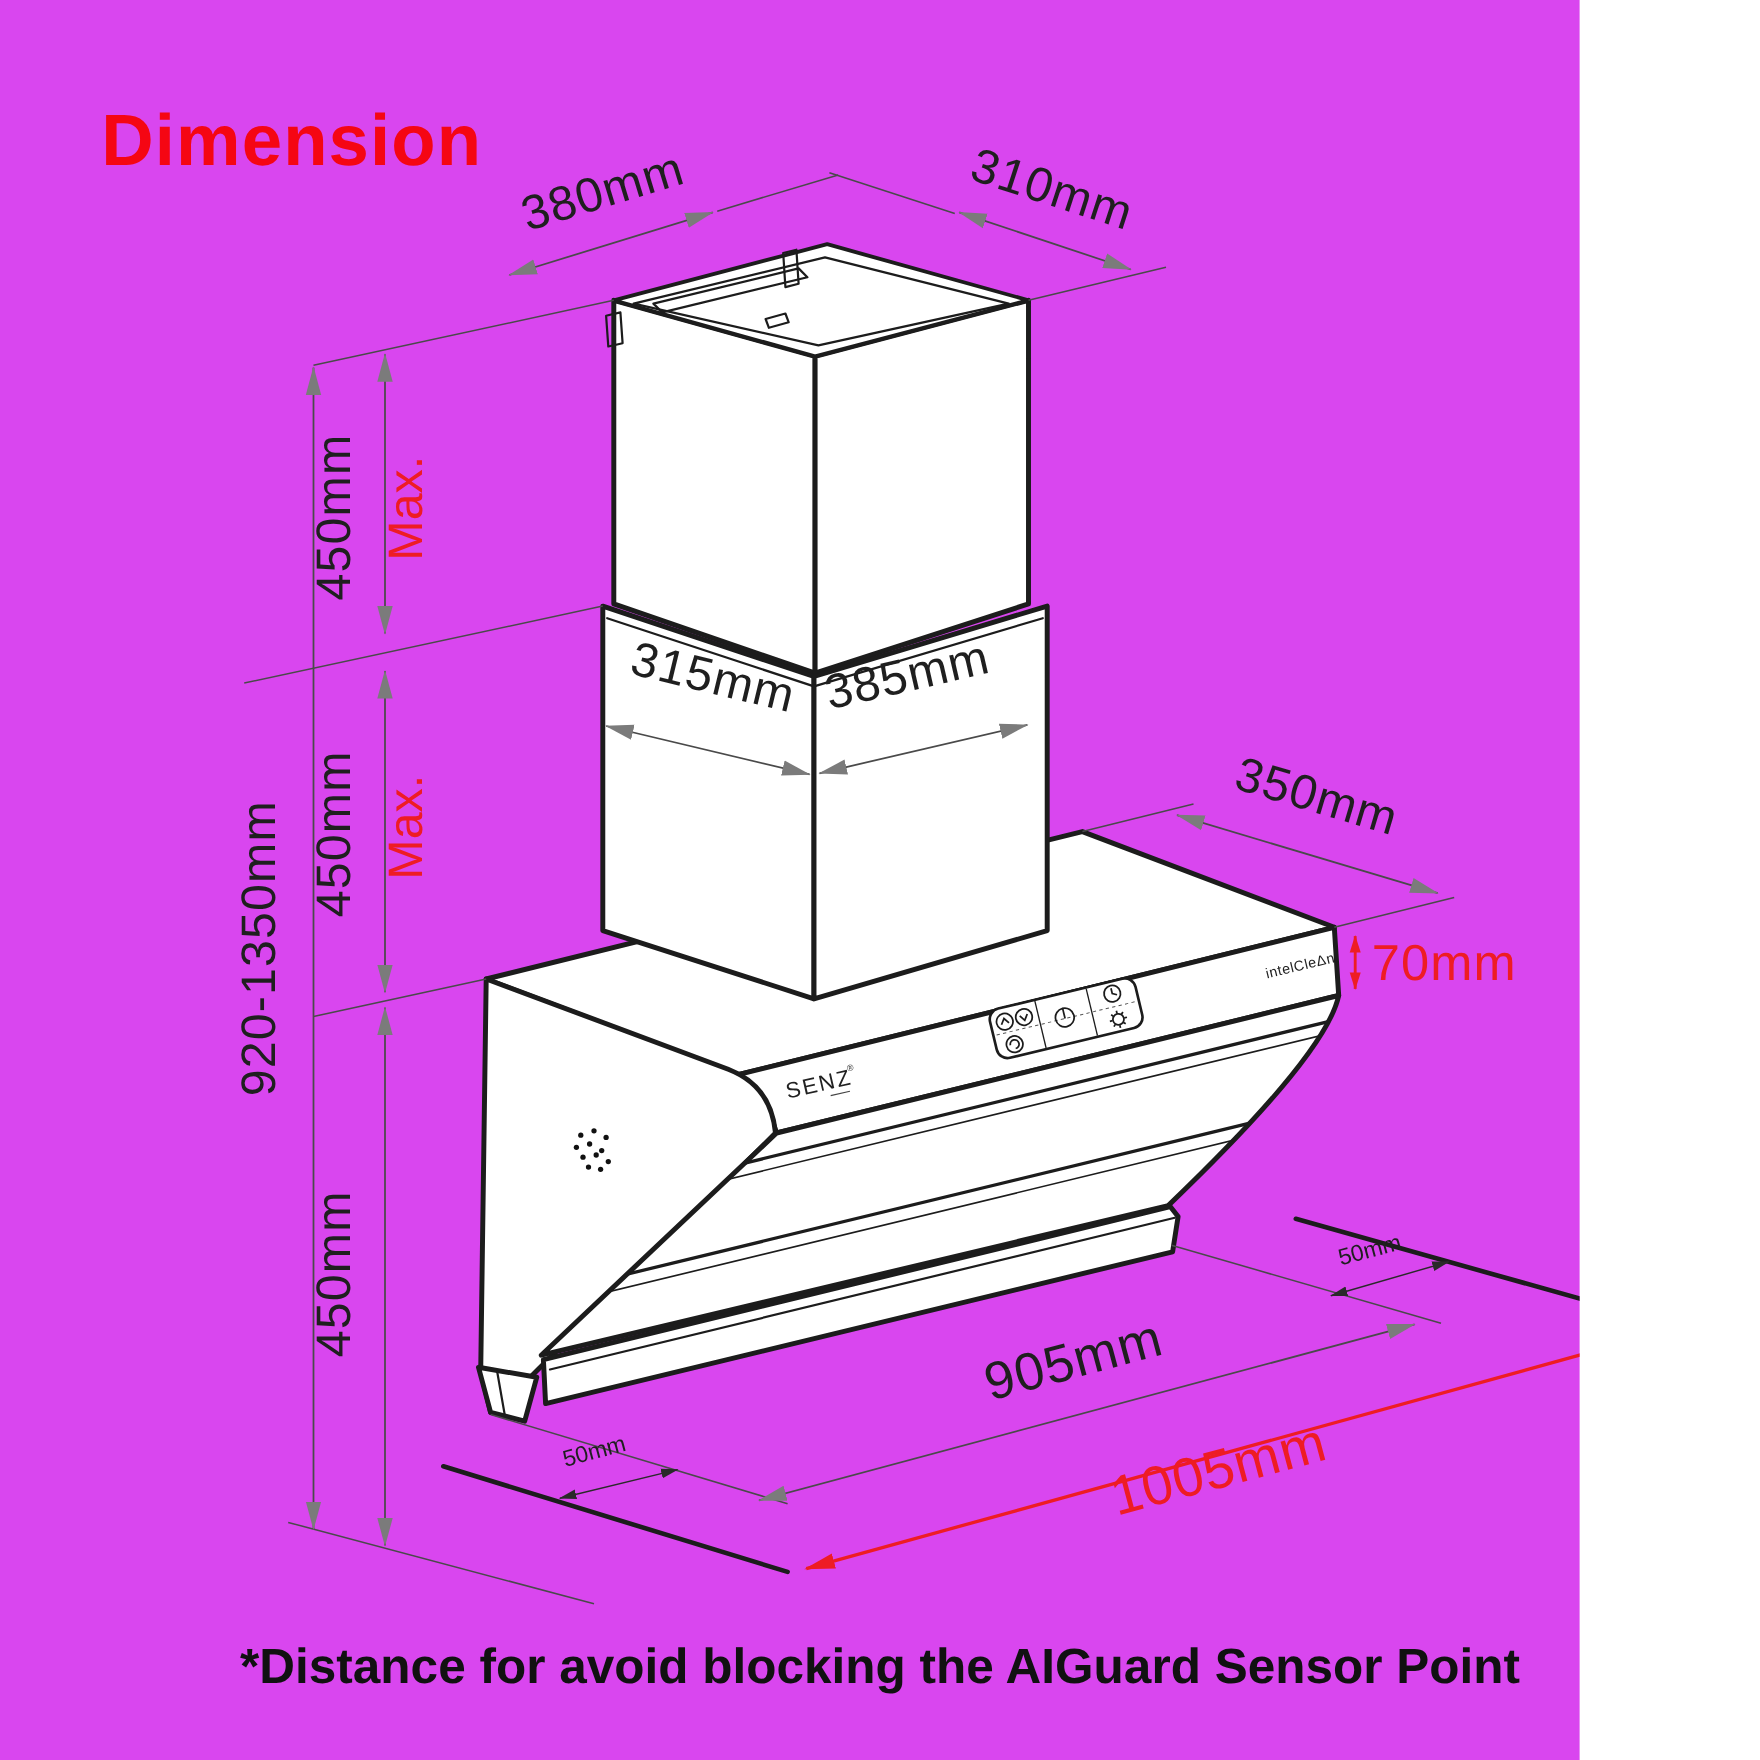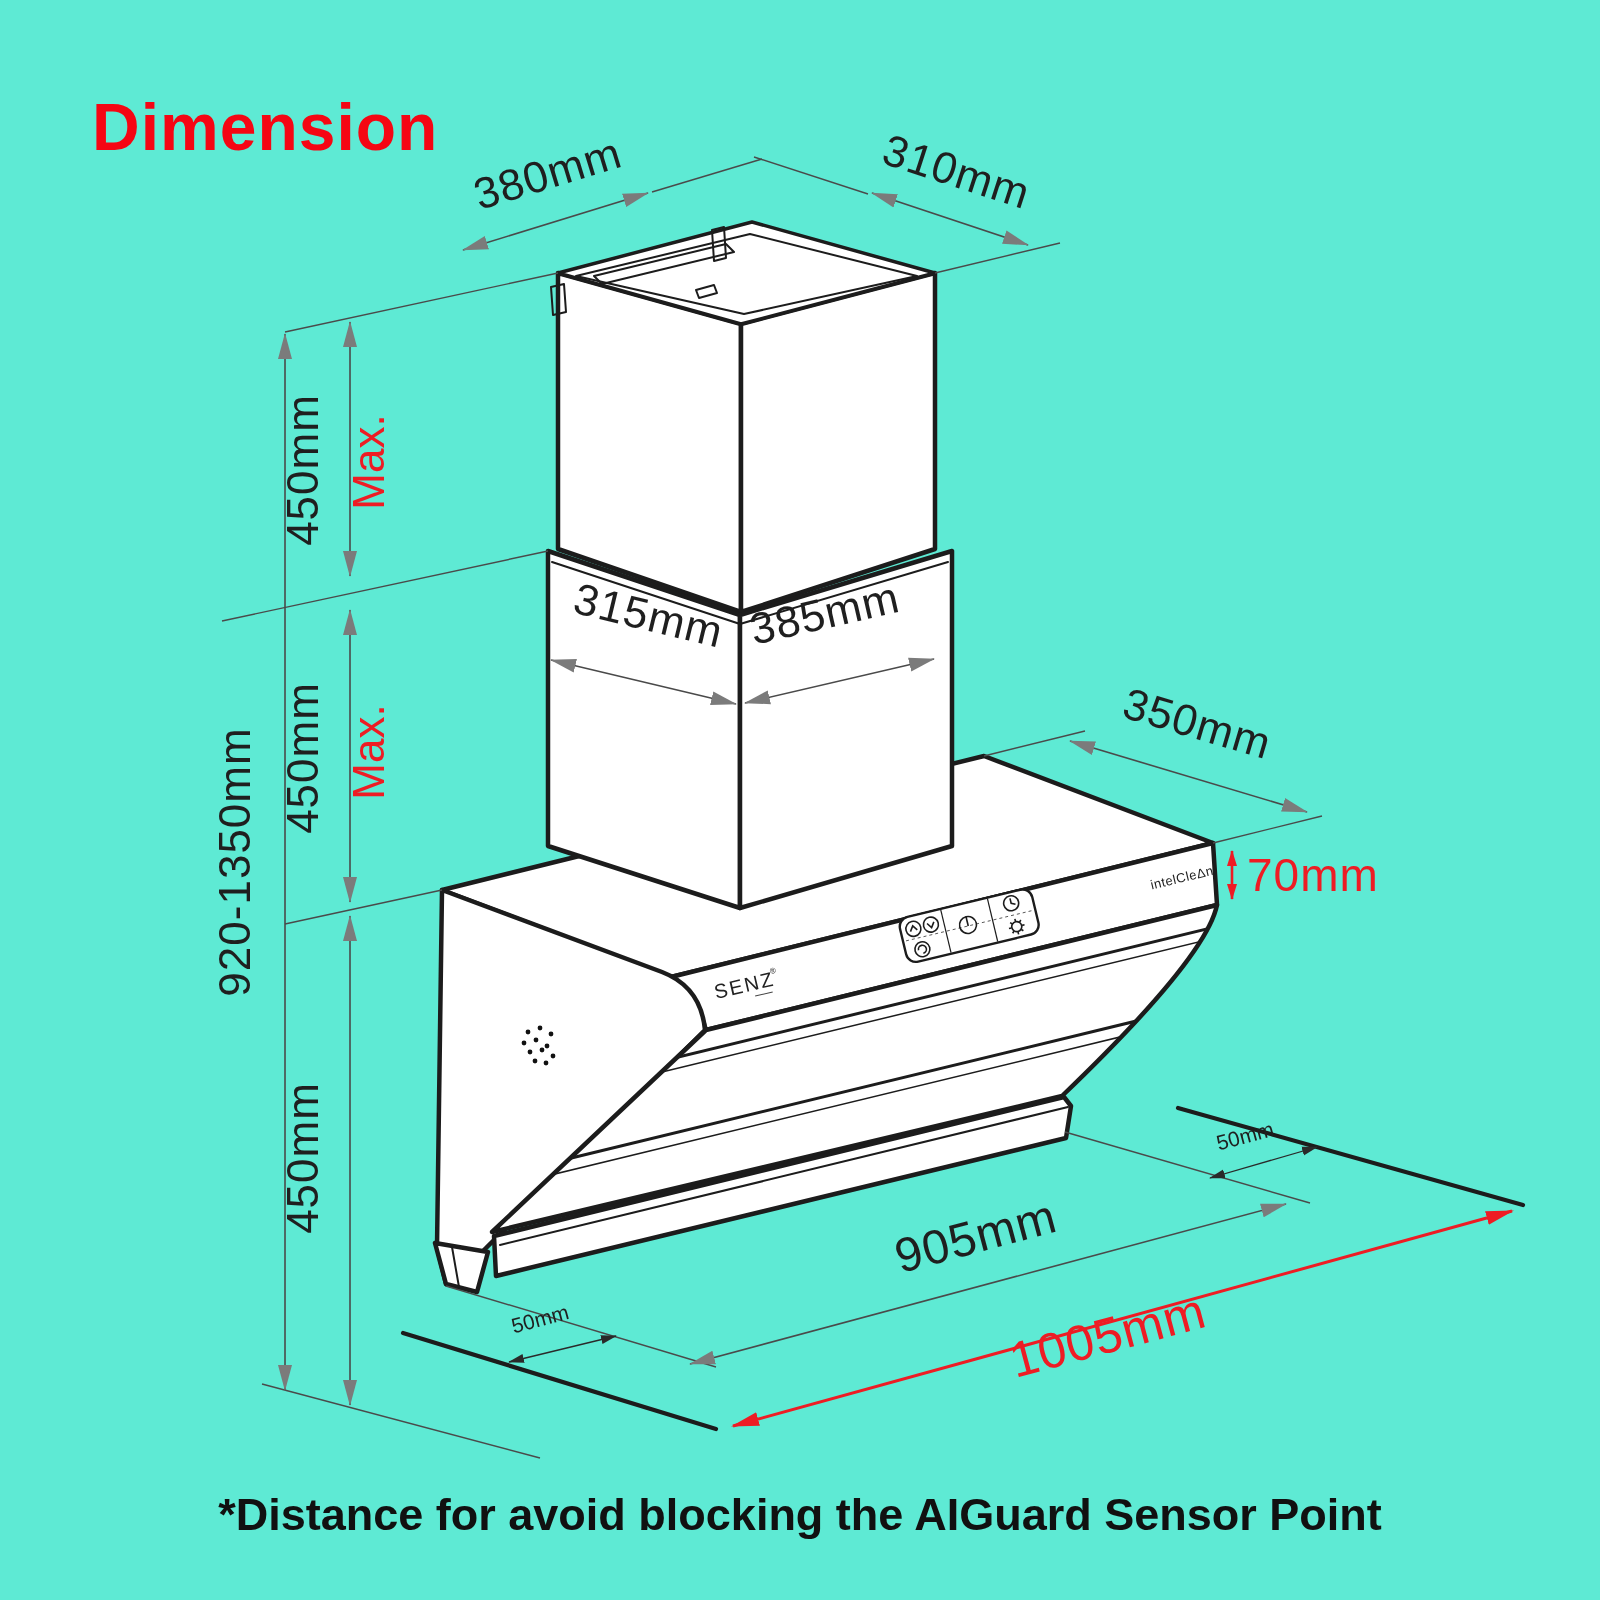--- a/index.html
+++ b/index.html
@@ -1,17 +1,17 @@
 <!DOCTYPE html>
 <html><head>
 <meta charset="utf-8">
 <style>
   html,body{margin:0;padding:0;background:#ffffff;}
   body{font-family:"Liberation Sans","DejaVu Sans",sans-serif;}
-  .stage{width:1600px;height:1600px;position:relative;background:#5eead4;overflow:hidden;}
+  .stage{width:1436px;height:1600px;position:relative;background:#d946ef;overflow:hidden;}
   svg{display:block;}
   text{fill:#1f1f1f;}
   .dim-label{font-size:44px;letter-spacing:1px;}
   .dim-label-big{font-size:48px;letter-spacing:1px;}
   .dim-label-red{font-size:50px;fill:#ee1c24;letter-spacing:1px;}
   .dim-label-small{font-size:21px;}
   .max-label{font-size:44px;fill:#ee1c24;}
   .title-text{font-size:66px;font-weight:bold;fill:#f50613;letter-spacing:1px;}
   .caption-text{font-size:45px;font-weight:bold;fill:#111;}
   .brand-text{font-size:20px;letter-spacing:2px;fill:#222;}

